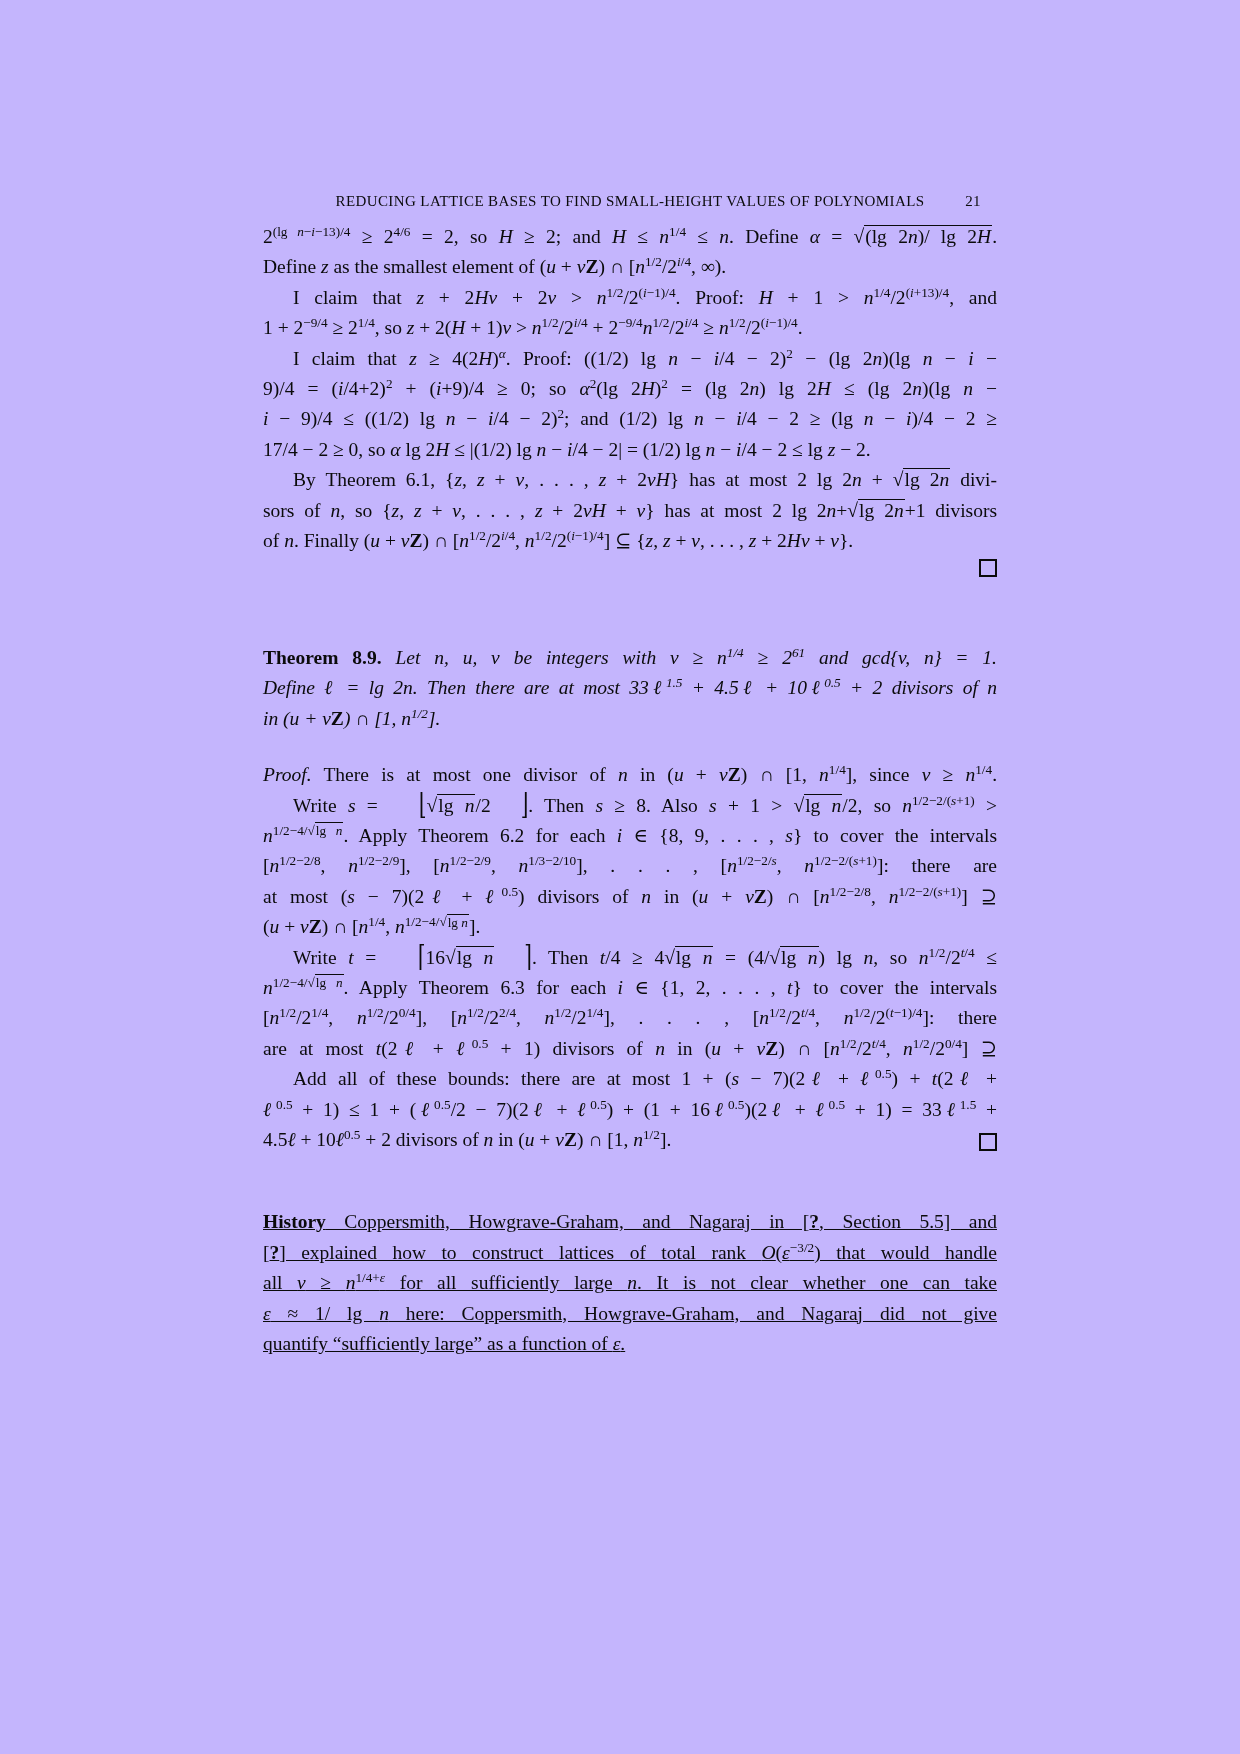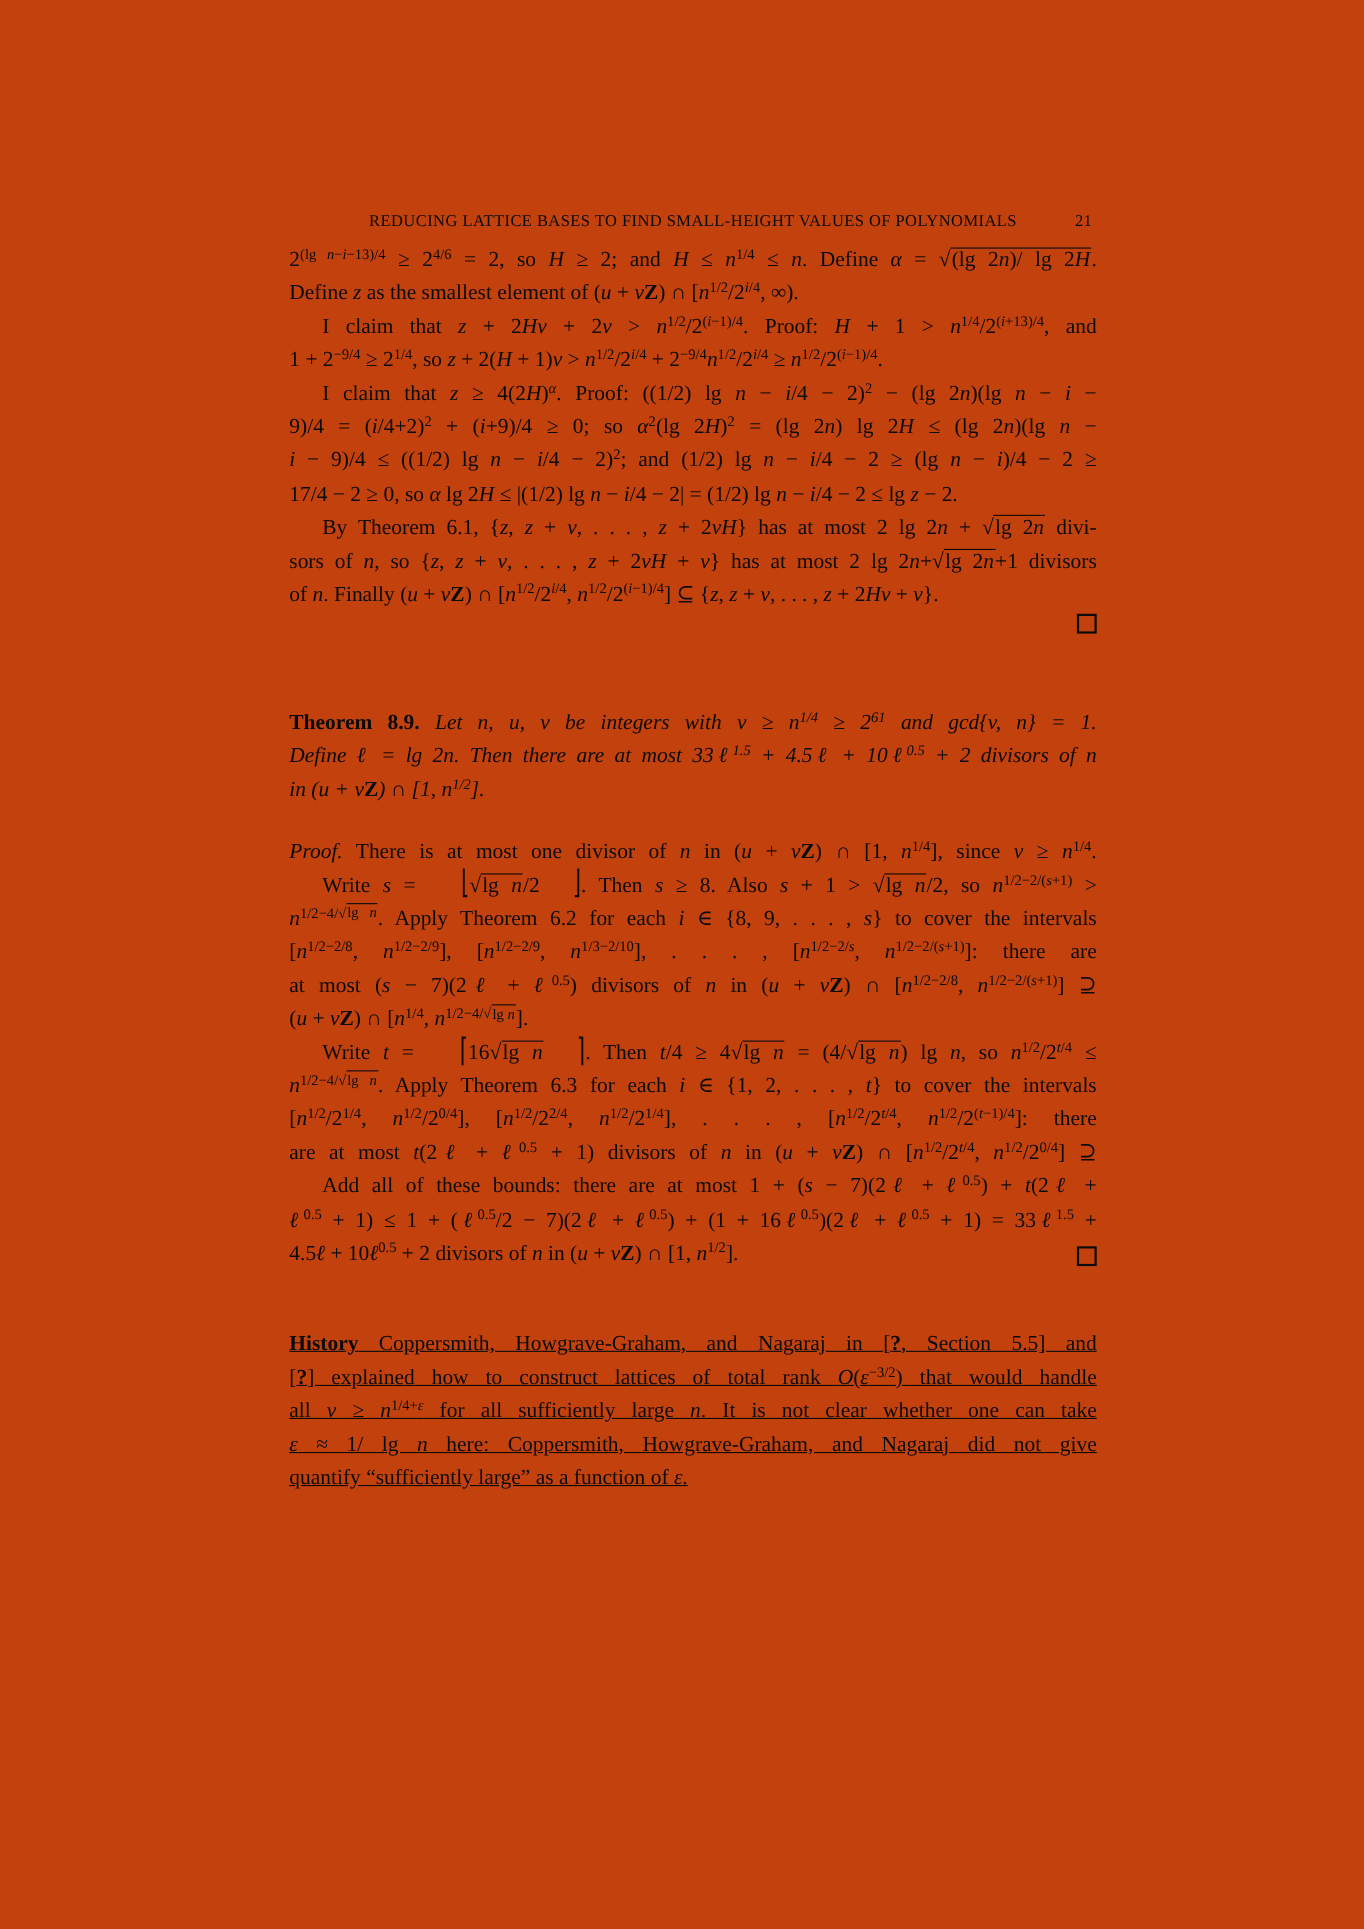--- a/index.html
+++ b/index.html
@@ -1,44 +1,44 @@
 <!DOCTYPE html>
 <html><head>
 <meta charset="utf-8">
 <style>
   html,body{margin:0;padding:0;background:#e8e8e8;}
   .page{
     position:relative;
     width:1240px;height:1754px;
-    background:#c2410c;
+    background:#c4b5fd;
     font-family:"Liberation Serif","DejaVu Serif",serif;
     color:#0b0b0b;
     overflow:hidden;
   }
   .running-head{
     position:absolute;top:193px;left:263px;width:734px;
     font-size:15px;letter-spacing:.4px;white-space:nowrap;
   }
   .running-head .title{display:block;text-align:center;}
-  .running-head .pagenum{position:absolute;right:4px;top:0;}
+  .running-head .pagenum{position:absolute;right:16px;top:0;}
   .content{
     position:absolute;top:222px;left:263px;width:734px;
     font-size:19.5px;line-height:30.4px;
   }
   .block{margin:0;}
   .block-theorem{margin-top:56px;}
   .block-proof{margin-top:26px;}
   .block-history{margin-top:52px;text-decoration:underline;}
   .line{
     text-align:justify;text-align-last:justify;
     min-height:30.4px;
   }
   .line.last{text-align-last:left;}
   .line.right{text-align:right;text-align-last:right;}
-  .line.indent{text-indent:30px;font-family:Liberation Serif, serif;}
+  .line.indent{text-indent:30px;}
   .line.em{font-style:italic;}
   .line b{font-weight:700;font-style:normal;}
   .line i{font-style:italic;}
   sup{font-size:68%;line-height:0;vertical-align:0.5em;letter-spacing:0;}
   .sqrt{white-space:nowrap;}
   .sqrt .rad{border-top:1.4px solid currentColor;padding:0 1px;}
   .tall{display:inline-block;transform:scaleY(1.5);transform-origin:50% 58%;}
   .qedbox{
     display:inline-block;width:14px;height:14px;
     border:2px solid #0b0b0b;vertical-align:baseline;

